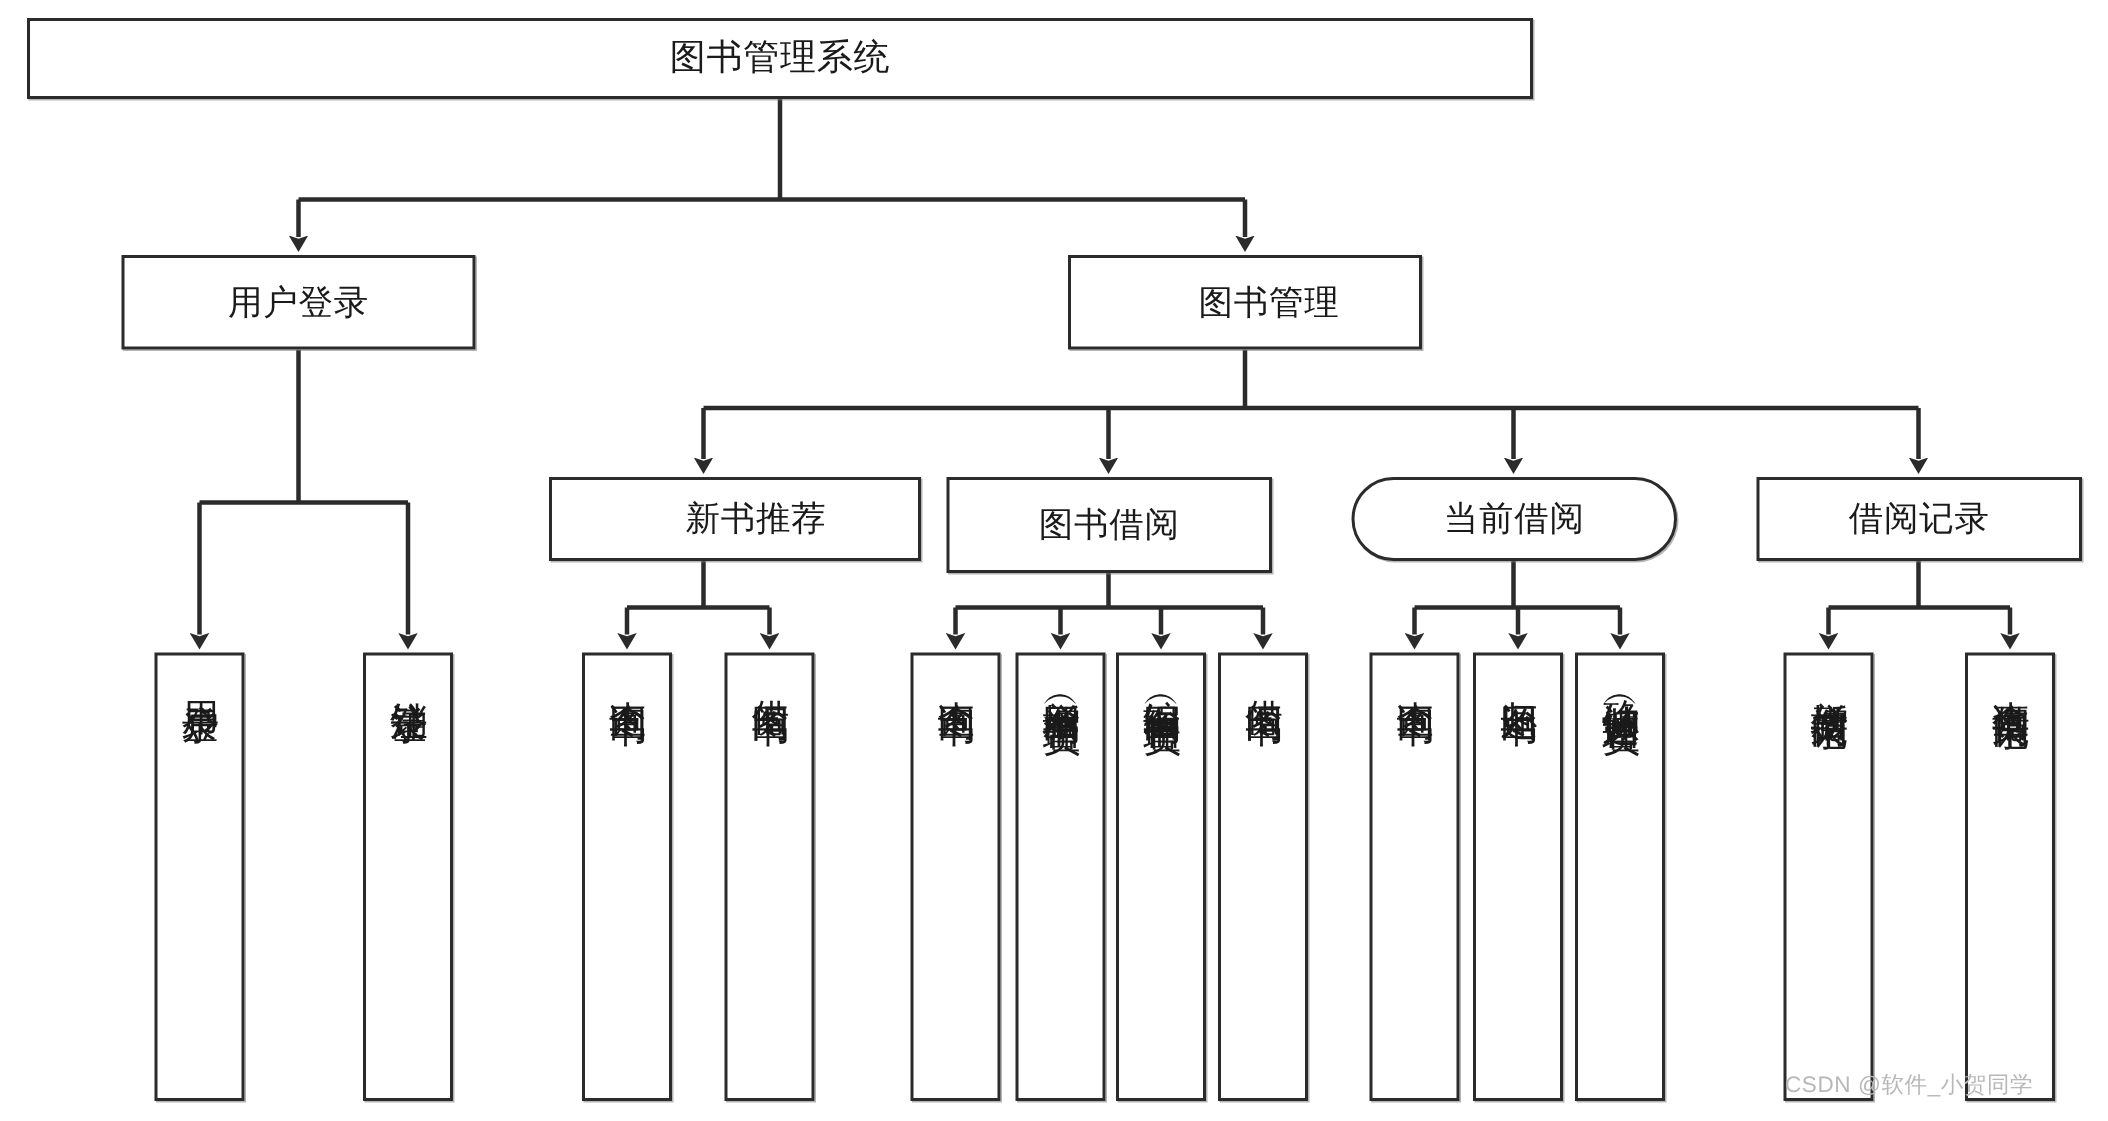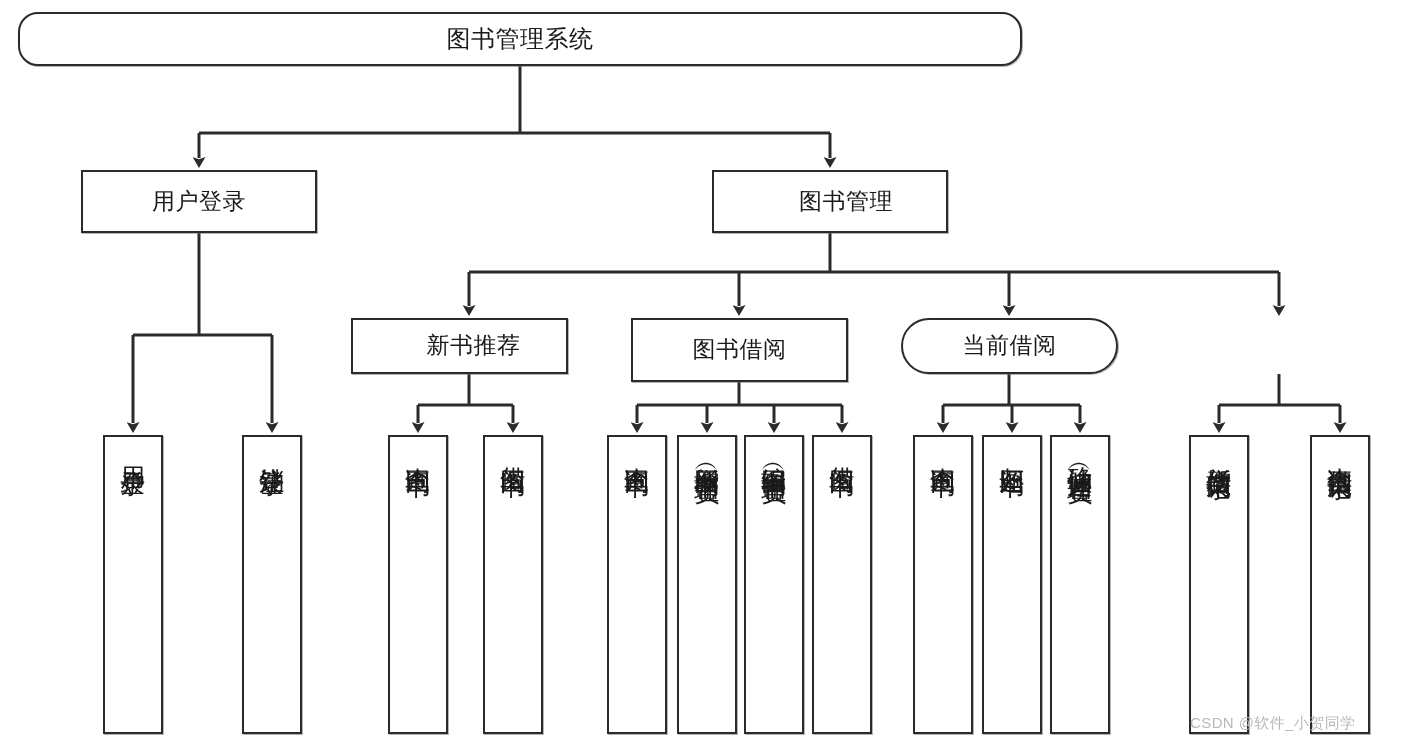--- a/index.html
+++ b/index.html
@@ -136,40 +136,43 @@
     </g>
 
     <g stroke="#2b2b2b" stroke-width="3" fill="none">
       <path d="M1279,374 L1279,405"></path>
       <path d="M1219,405 L1340,405"></path>
       <path d="M1219,405 L1219,423" marker-end="url(#arrow)"></path>
       <path d="M1340,405 L1340,423" marker-end="url(#arrow)"></path>
     </g>
   </svg>
 
-  <div class="node root horizontal" id="node-root" style="left: 18px; top: 12px; width: 1004px; height: 54px; border-radius: 20px;">
+  <div class="node root horizontal" id="node-root" style="left: 18px; top: 12px; width: 1004px; height: 54px;">
     <span class="label">图书管理系统</span>
   </div>
 
   <div class="node horizontal" id="node-l2-0" style="left: 81px; top: 170px; width: 236px; height: 63px;">
     <span class="label">用户登录</span>
   </div>
   <div class="node horizontal" id="node-l2-1" style="left: 712px; top: 170px; width: 236px; height: 63px; padding-left: 32px;">
     <span class="label">图书管理</span>
   </div>
 
-  <div class="node horizontal" id="node-l3-0" style="left: 351px; top: 318px; width: 217px; height: 56px; padding-left: 28px;">
+  <div class="node horizontal" id="node-l3-0" style="left: 366px; top: 318px; width: 248px; height: 56px; padding-left: 28px;">
     <span class="label">新书推荐</span>
   </div>
   <div class="node horizontal" id="node-l3-1" style="left: 631px; top: 318px; width: 217px; height: 64px;">
     <span class="label">图书借阅</span>
   </div>
   <div class="node horizontal" id="node-l3-2" style="left: 901px; top: 318px; width: 217px; height: 56px; border-radius: 28px;">
     <span class="label">当前借阅</span>
   </div>
+  <div class="node horizontal" id="node-l3-3" style="left: 1171px; top: 318px; width: 217px; height: 56px;">
+    <span class="label">借阅记录</span>
+  </div>
 
   <div class="node vertical" id="node-leaf-0" style="left: 103px; top: 435px; width: 60px; height: 299px;">
     <span class="label">用户登录</span>
   </div>
   <div class="node vertical" id="node-leaf-1" style="left: 242px; top: 435px; width: 60px; height: 299px;">
     <span class="label">注销登录</span>
   </div>
   <div class="node vertical" id="node-leaf-2" style="left: 388px; top: 435px; width: 60px; height: 299px;">
     <span class="label">查询图书</span>
   </div>

